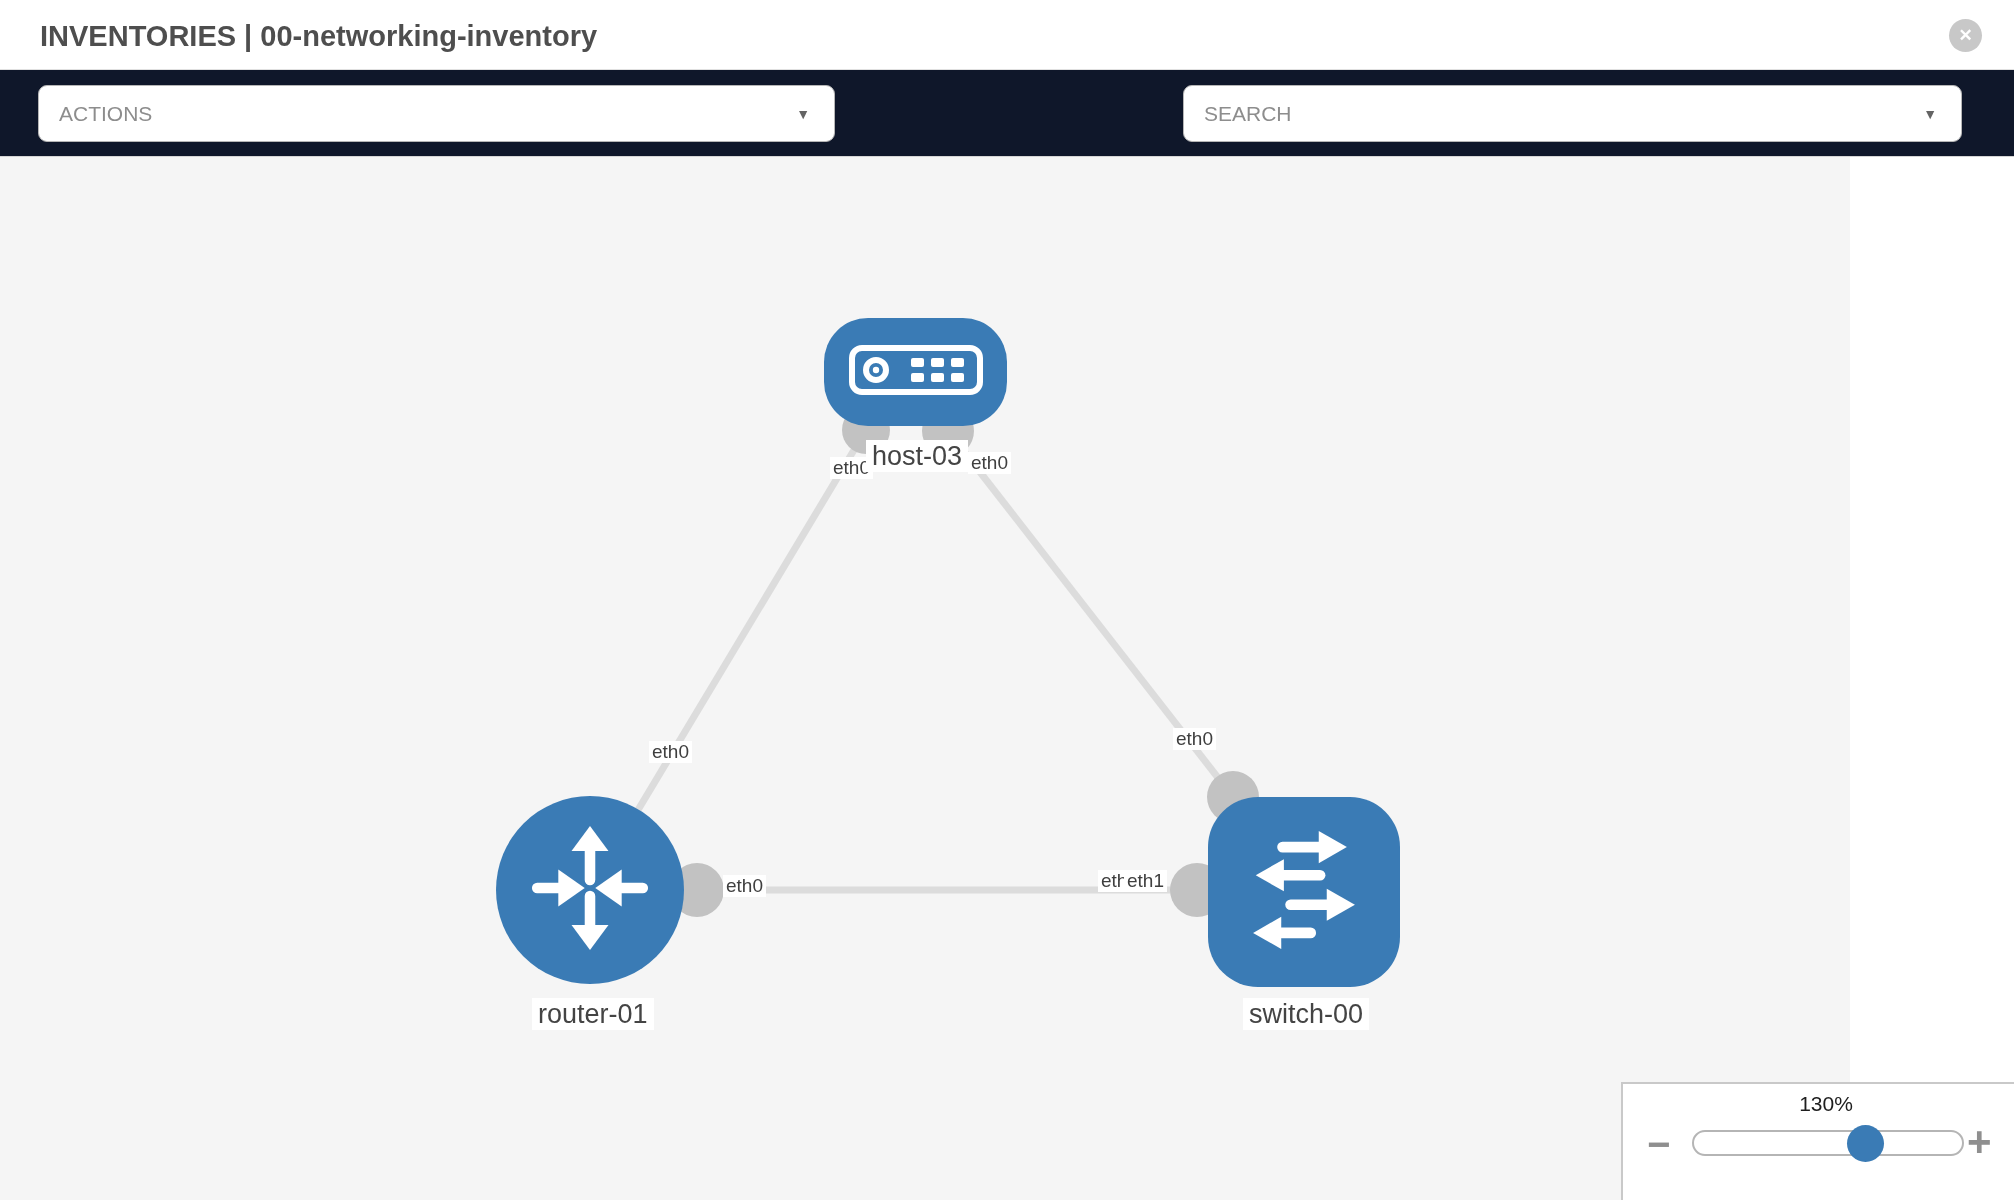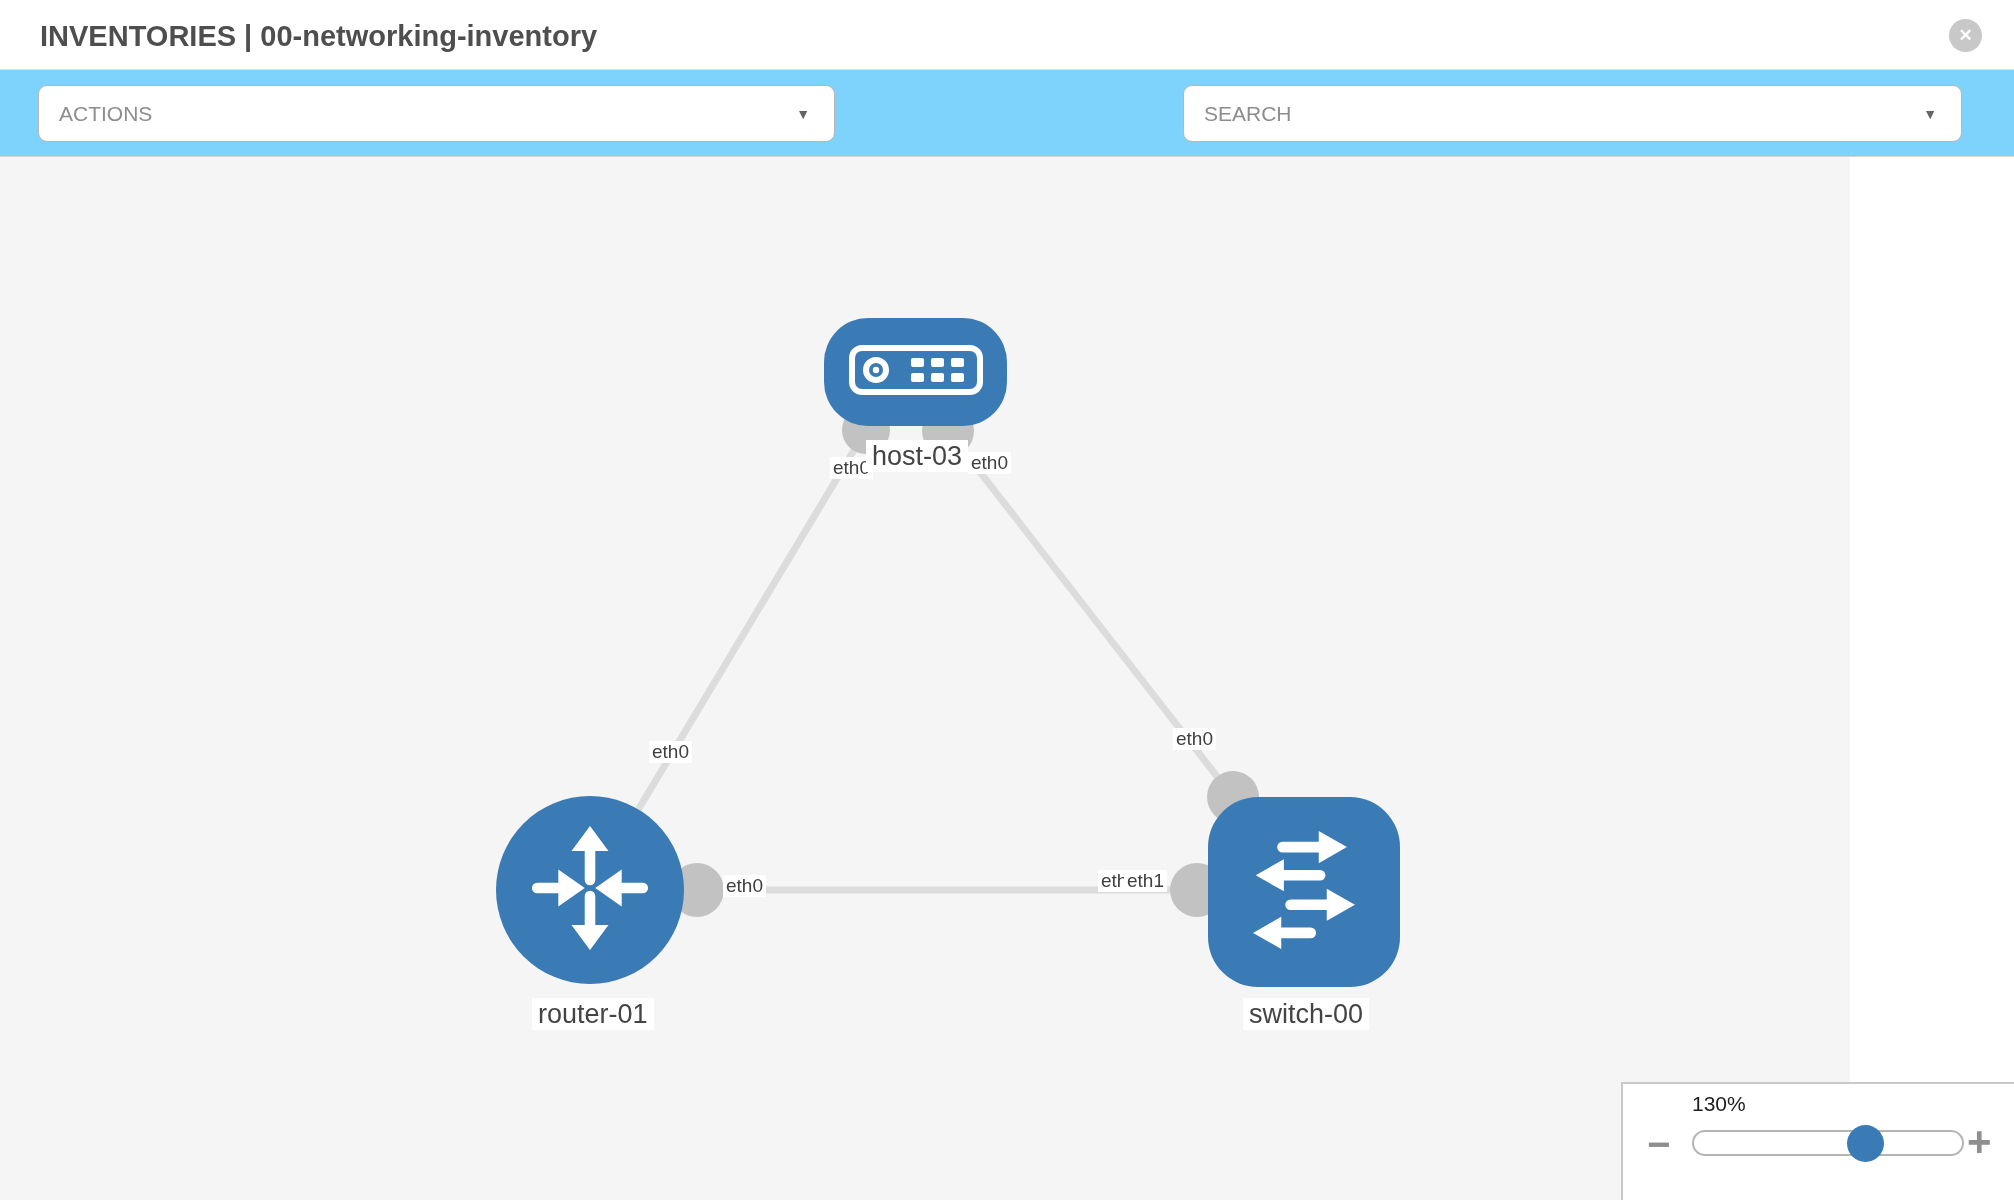--- a/index.html
+++ b/index.html
@@ -8,21 +8,21 @@
 
   
   .titlebar{position:absolute;left:0;top:0;width:100%;height:70px;
             background:#fff;border-bottom:1px solid #e0e0e0;box-sizing:border-box;}
   .title{position:absolute;left:40px;top:20px;font-size:29px;font-weight:700;color:#4e4e4e;}
   .close-btn{position:absolute;right:32px;top:19px;width:33px;height:33px;border-radius:50%;
              background:#c8c8c8;color:#fff;display:flex;align-items:center;justify-content:center;
              font-size:17px;font-weight:700;cursor:pointer;}
 
   
-  .toolbar{position:absolute;left:0;top:70px;width:100%;height:87px;background:#7dd3fc;
+  .toolbar{position:absolute;left:0;top:70px;width:100%;height:87px;background:#0f172a;
            border-bottom:1px solid #d5d5d5;box-sizing:border-box;}
   .select-box{position:absolute;top:15px;height:57px;background:#fff;border:1px solid #b6b6b6;
               border-radius:9px;box-sizing:border-box;display:flex;align-items:center;
               font-size:21px;color:#8d8d8d;padding:0 20px;cursor:pointer;}
   .select-box .caret{position:absolute;right:24px;font-size:14px;color:#646464;}
   .tool-icon{position:absolute;cursor:pointer;}
 
   
   .canvas{position:absolute;left:0;top:157px;width:1850px;height:1043px;background:#f5f5f5;}
   .links-svg{position:absolute;left:0;top:0;}
@@ -32,21 +32,21 @@
   .node-switch{left:1208px;top:640px;width:192px;height:190px;border-radius:50px;}
 
   .nlabel{position:absolute;background:#fff;color:#444;font-size:27px;line-height:30px;
           padding:1px 6px;white-space:nowrap;}
   .ilabel{position:absolute;background:#fff;color:#3f3f3f;font-size:19px;line-height:22px;
           padding:0 3px;white-space:nowrap;}
 
   
   .zoom-panel{position:absolute;left:1621px;top:925px;width:400px;height:130px;background:#fff;
               border:2px solid #c9c9c9;box-sizing:border-box;}
-  .zoom-level{position:absolute;left:69px;top:8px;width:268px;text-align:left;
+  .zoom-level{position:absolute;left:69px;top:8px;width:268px;text-align:center;
               font-size:21px;color:#1e1e1e;}
   .zoom-minus,.zoom-plus{position:absolute;color:#8f8f8f;font-weight:700;cursor:pointer;
               line-height:36px;}
   .zoom-minus{left:24px;top:42px;font-size:40px;}
   .zoom-plus{left:344px;top:40px;font-size:42px;}
   .zoom-track{position:absolute;left:69px;top:46px;width:268px;height:22px;background:#fff;
               border:2px solid #b5b5b5;border-radius:13px;cursor:pointer;}
   .zoom-thumb{position:absolute;left:224px;top:41px;width:37px;height:37px;border-radius:50%;
               background:#3a7bb5;cursor:grab;}
 </style>

